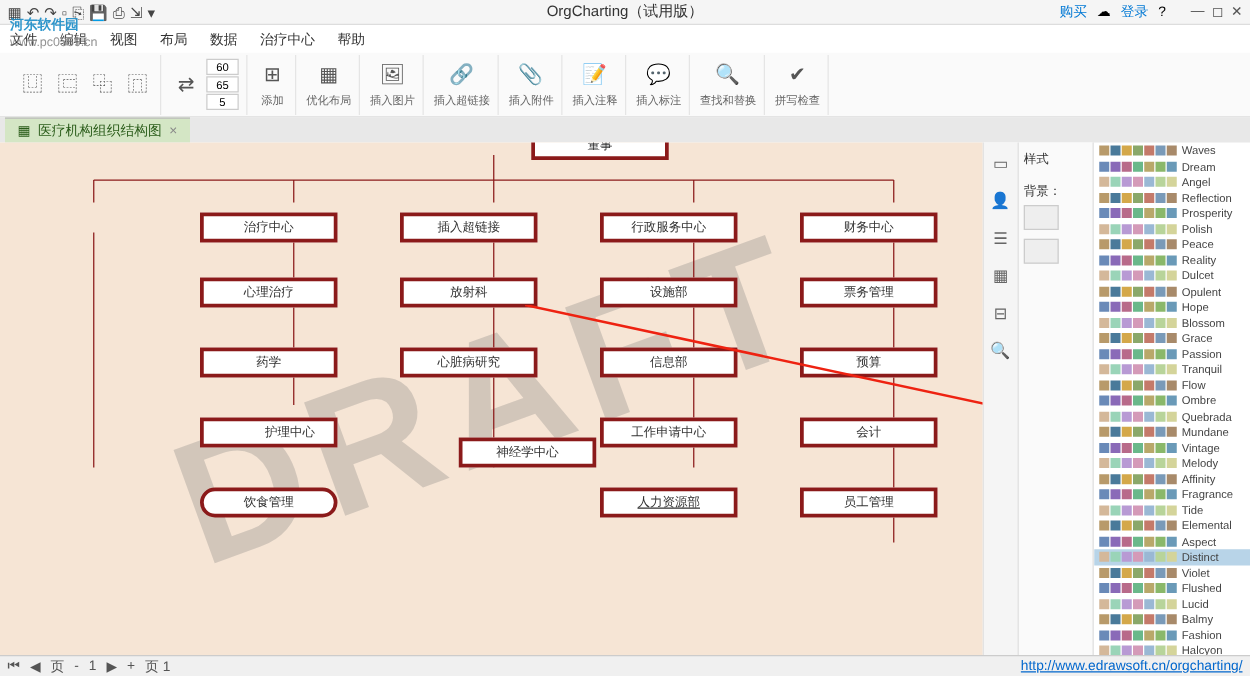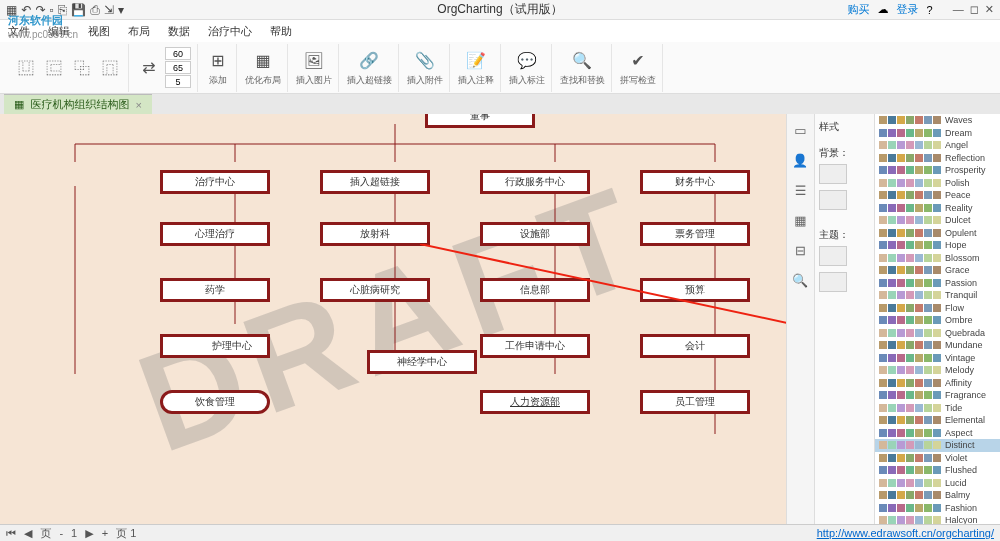--- a/index.html
+++ b/index.html
@@ -218,25 +218,20 @@
 
   <div class="formatpanel">
     <div class="section">
       <div class="hdr">样式</div>
     </div>
     <div class="section">
       <div class="hdr">背景：</div>
       <div class="thumb"></div>
       <div class="thumb"></div>
     </div>
-    <div class="section">
-      <div class="hdr">主题：</div>
-      <div class="thumb"></div>
-      <div class="thumb"></div>
-    </div>
   </div>
 
   <div class="themepanel" id="themes">
       <div class="theme-row">
         <div class="swatches">
           <div class="sw" style="background: rgb(184, 154, 106);"></div>
           <div class="sw" style="background: rgb(74, 122, 154);"></div>
           <div class="sw" style="background: rgb(212, 168, 74);"></div>
           <div class="sw" style="background: rgb(138, 168, 106);"></div>
           <div class="sw" style="background: rgb(196, 122, 106);"></div>

